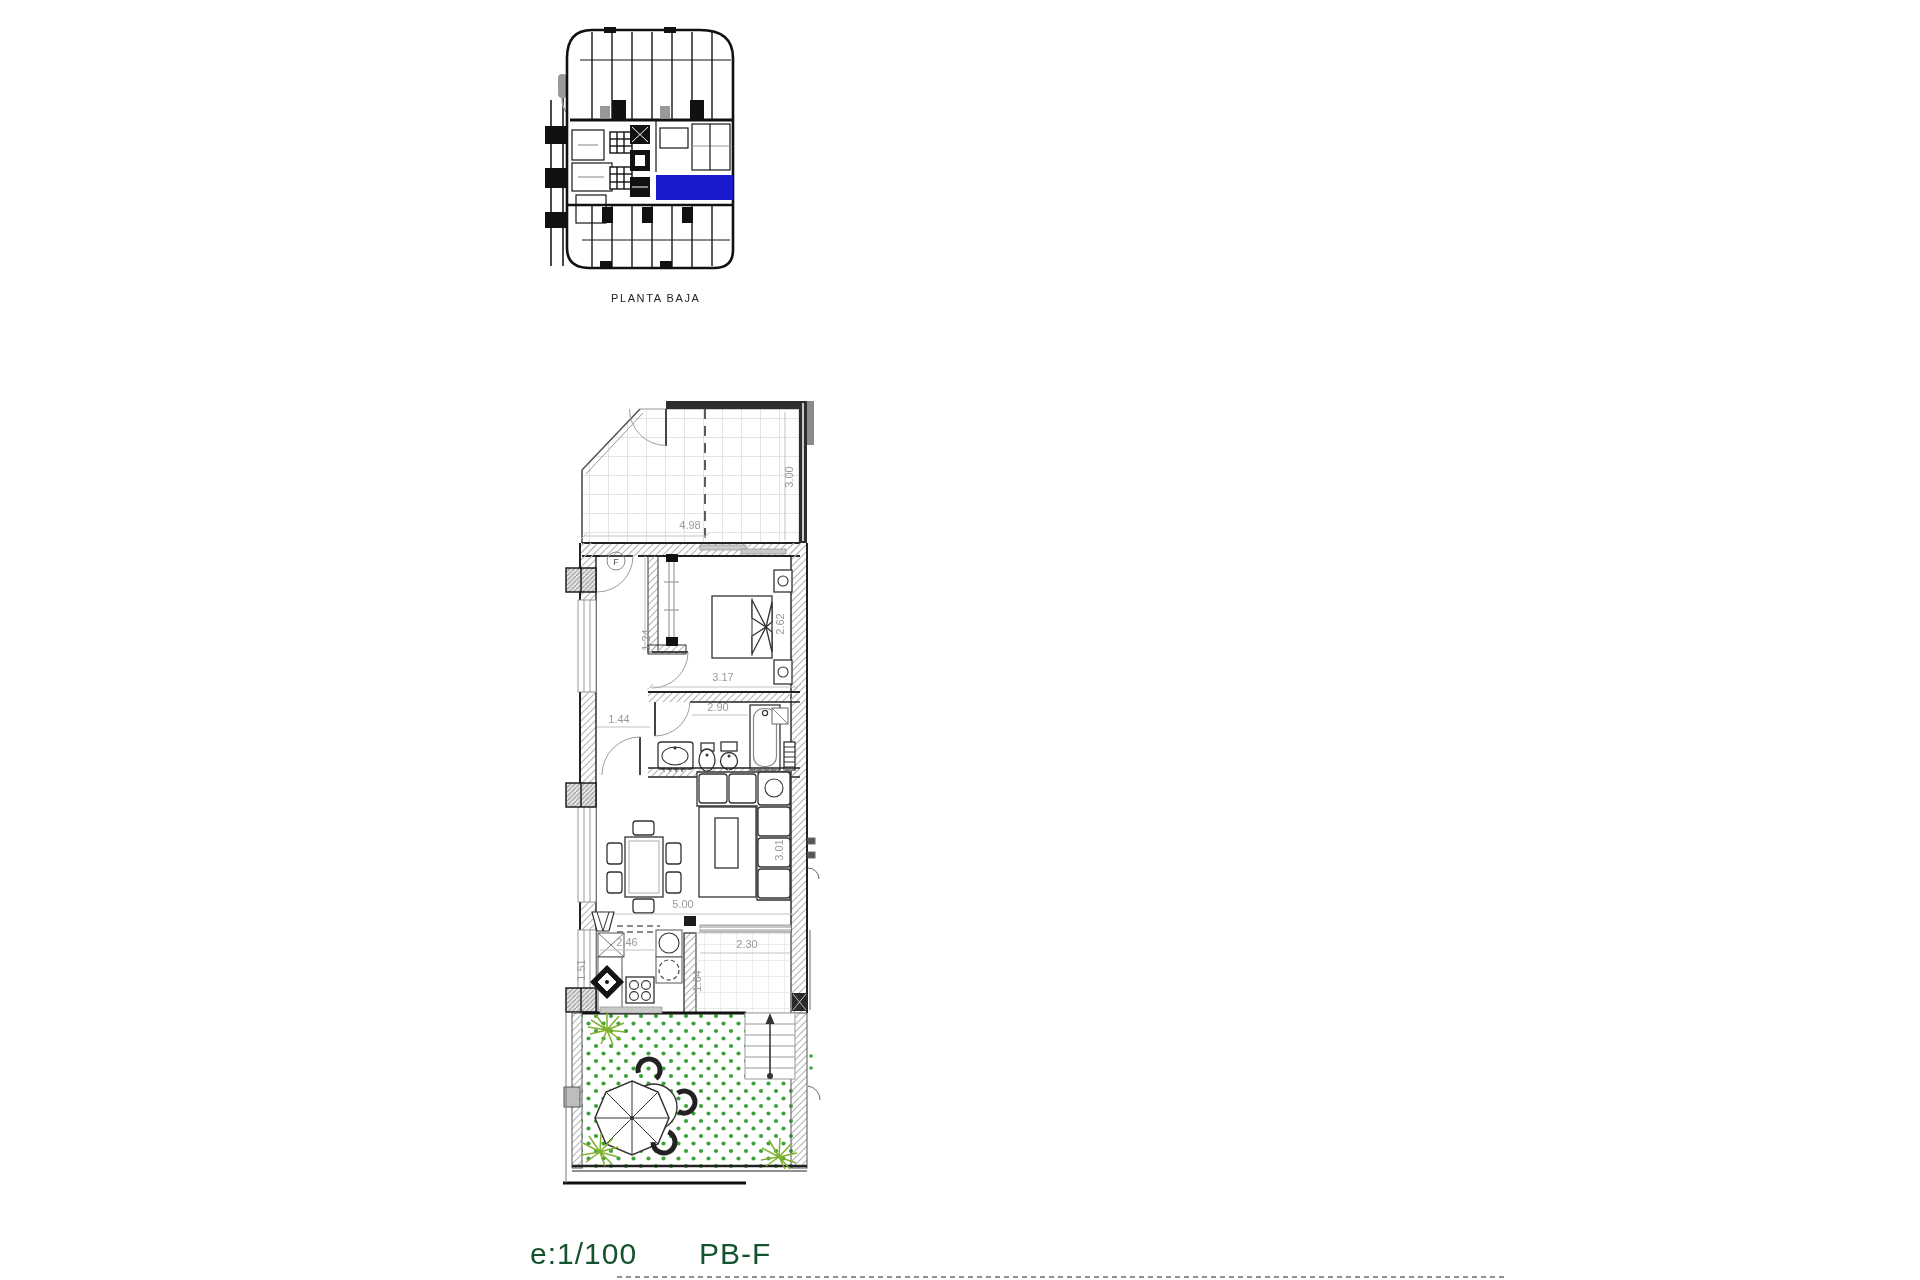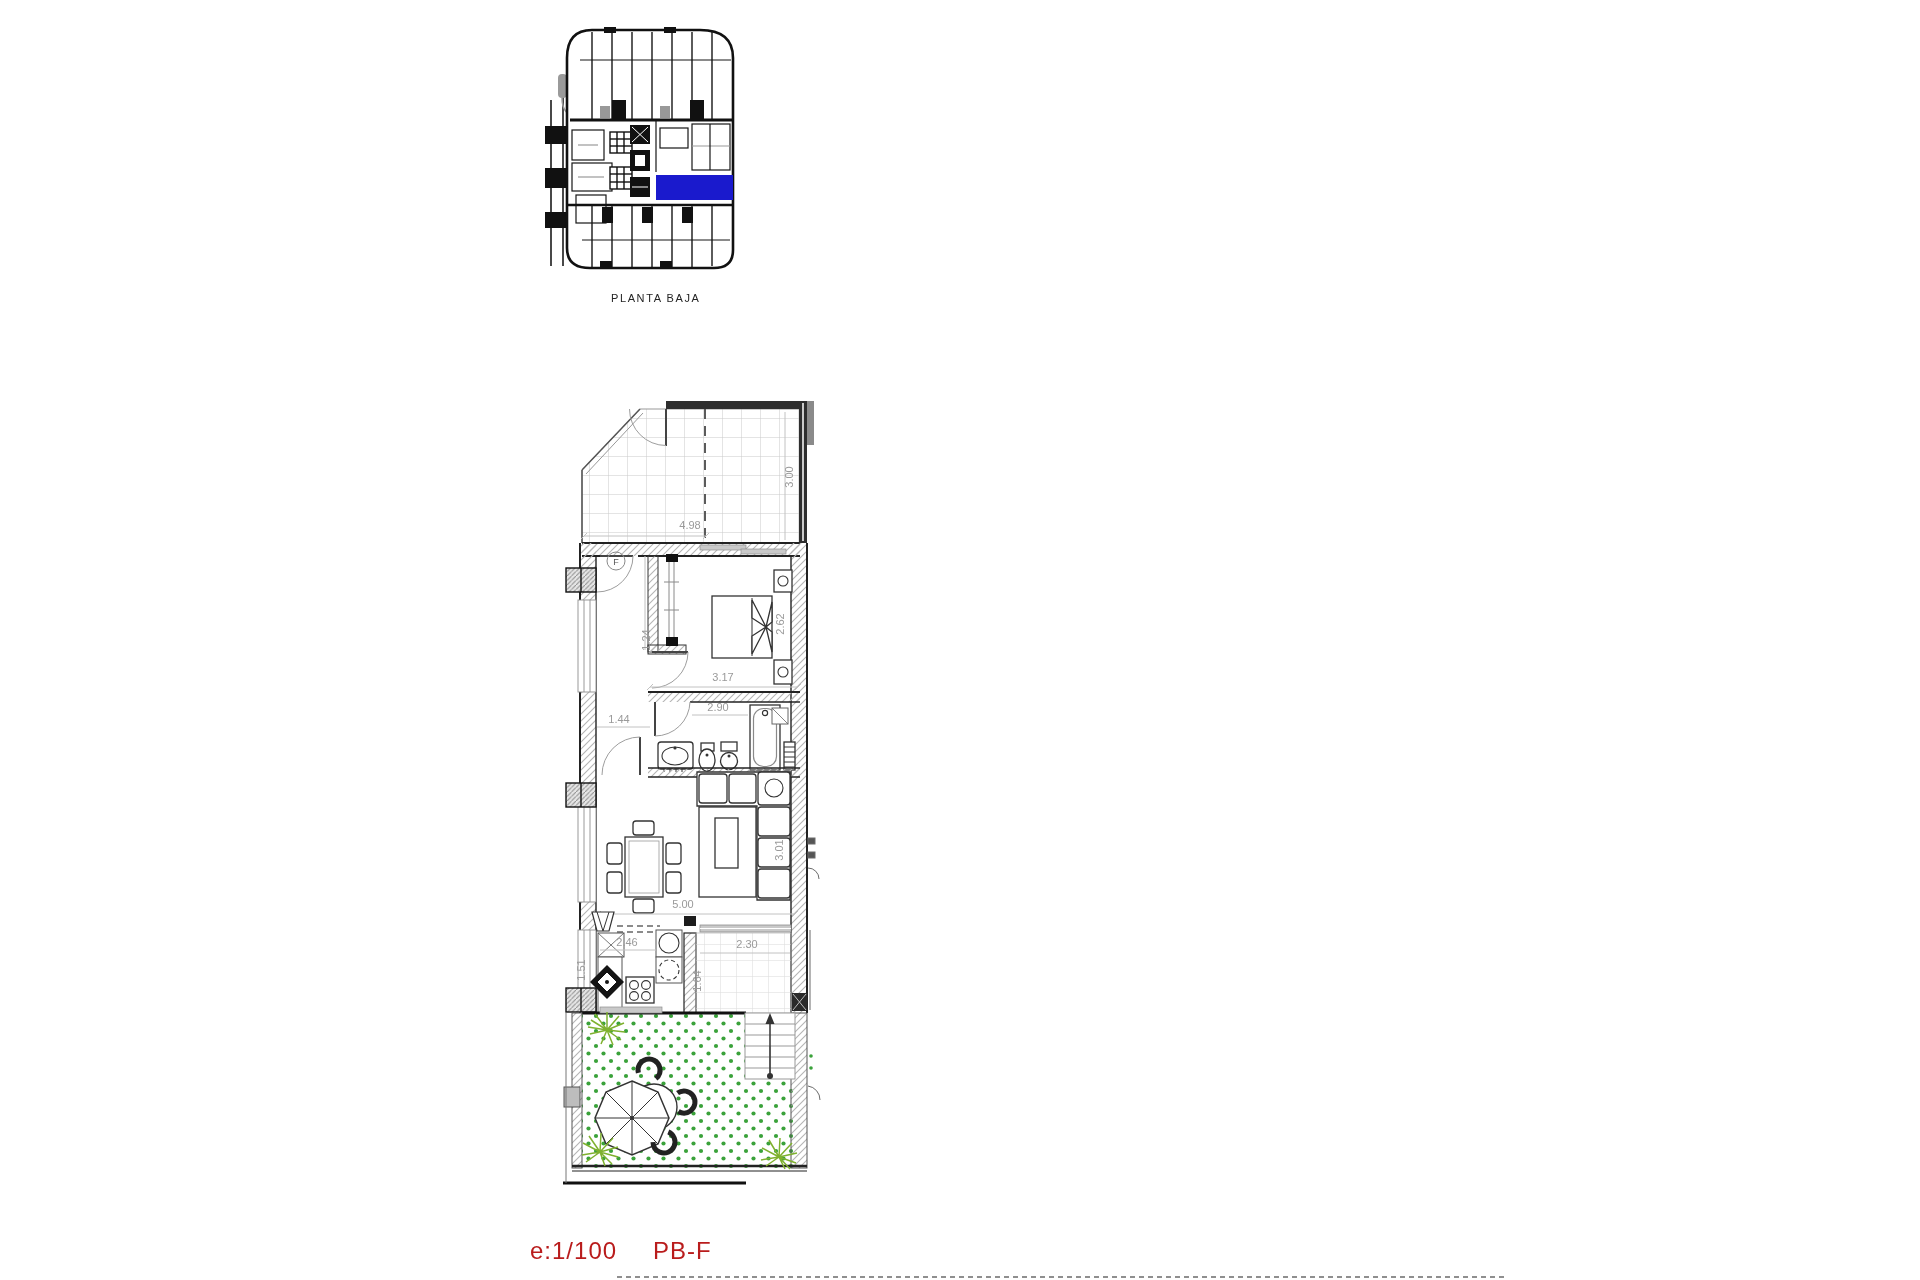--- a/index.html
+++ b/index.html
@@ -6,22 +6,22 @@
   #canvas{position:relative;width:1920px;height:1280px;background:#ffffff;overflow:hidden;
           font-family:"Liberation Sans",sans-serif;}
   svg{position:absolute;overflow:visible;font-family:"Liberation Sans",sans-serif;}
   .dim{fill:#9a9a9a;font-size:11px;}
   .dimline{stroke:#c2c2c2;stroke-width:1;}
   .furn{stroke:#333;stroke-width:1.3;fill:#fff;}
   .door{stroke:#9e9e9e;stroke-width:1;fill:none;}
   .leaf{stroke:#444;stroke-width:2;}
   #site-label{position:absolute;left:596px;top:292px;font-size:11px;letter-spacing:1.6px;
               color:#232323;white-space:nowrap;padding-left:15px;}
-  #footer{position:absolute;left:530px;top:1237px;display:flex;gap:36px;
-          font-size:24px;color:#b91c1c;letter-spacing:1px;}
+  #footer{position:absolute;left:530px;top:1237px;display:flex;gap:62px;
+          font-size:30px;color:#14532d;letter-spacing:1px;}
   #bottom-artifact{position:absolute;left:617px;top:1276px;width:888px;height:2px;
        background:repeating-linear-gradient(90deg,#8f8f8f 0 5px,transparent 5px 9px);}
 </style>
 </head>
 <body>
 
 <div id="canvas">
 
   <svg style="left:540px;top:20px" width="210" height="290" viewBox="540 20 210 290">
     <g>

